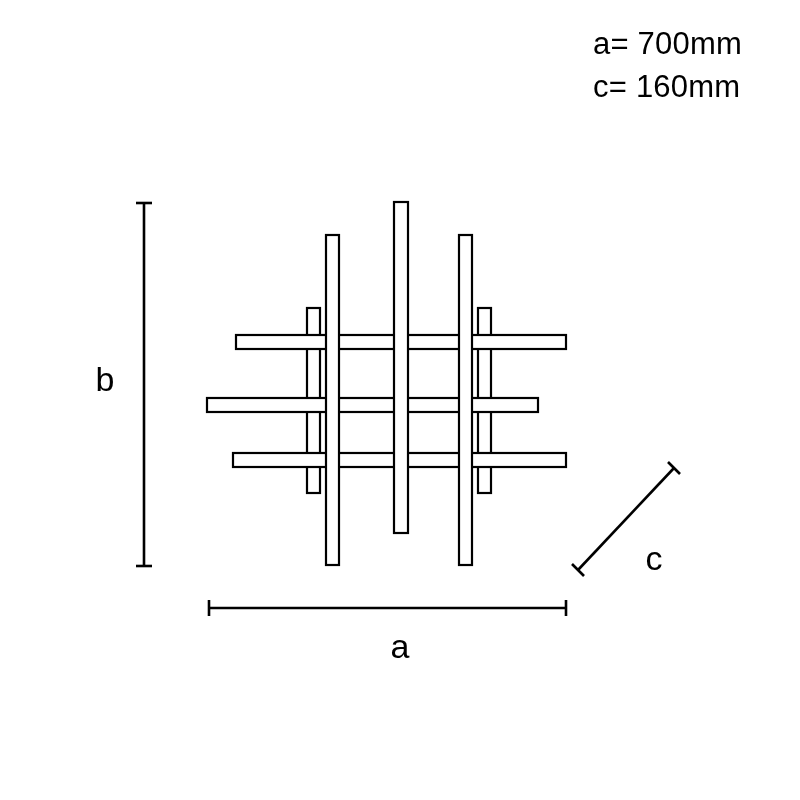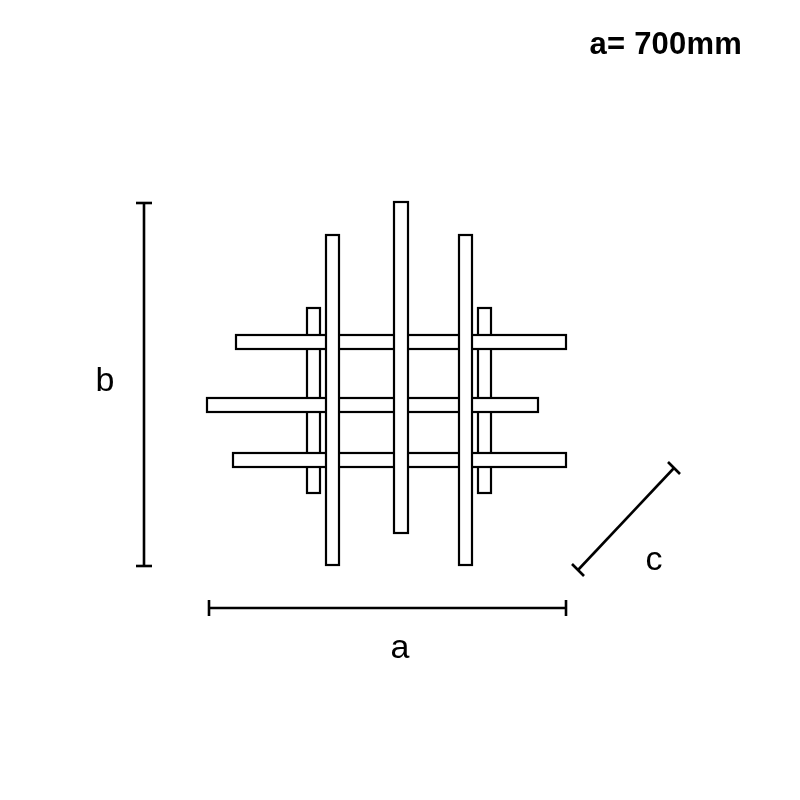--- a/index.html
+++ b/index.html
@@ -25,37 +25,37 @@
     position: absolute;
     right: 58px;
     top: 22px;
     text-align: left;
     font-family: "Liberation Sans", sans-serif;
     font-size: 31px;
     line-height: 43px;
     color: #000000;
     letter-spacing: 0.2px;
     white-space: nowrap;
-    font-weight: bold;
   }
   .spec-line { display: block; }
   svg { display: block; }
   .dim-label {
     font-family: "Liberation Sans", sans-serif;
     font-size: 34px;
     fill: #000000;
   }
 </style>
 </head>
 <body>
 
 <div id="stage">
 
   <div class="spec-list">
     <span class="spec-line">a= 700mm</span>
+    <span class="spec-line">c= 160mm</span>
   </div>
 
   <svg width="800" height="800" viewBox="0 0 800 800">
 
     <g fill="#ffffff" stroke="#000000" stroke-width="2.2" stroke-linejoin="miter">
 
       <rect x="307" y="308" width="13" height="185"></rect>
       <rect x="478" y="308" width="13" height="185"></rect>
 
       <rect x="236" y="335" width="330" height="14"></rect>

